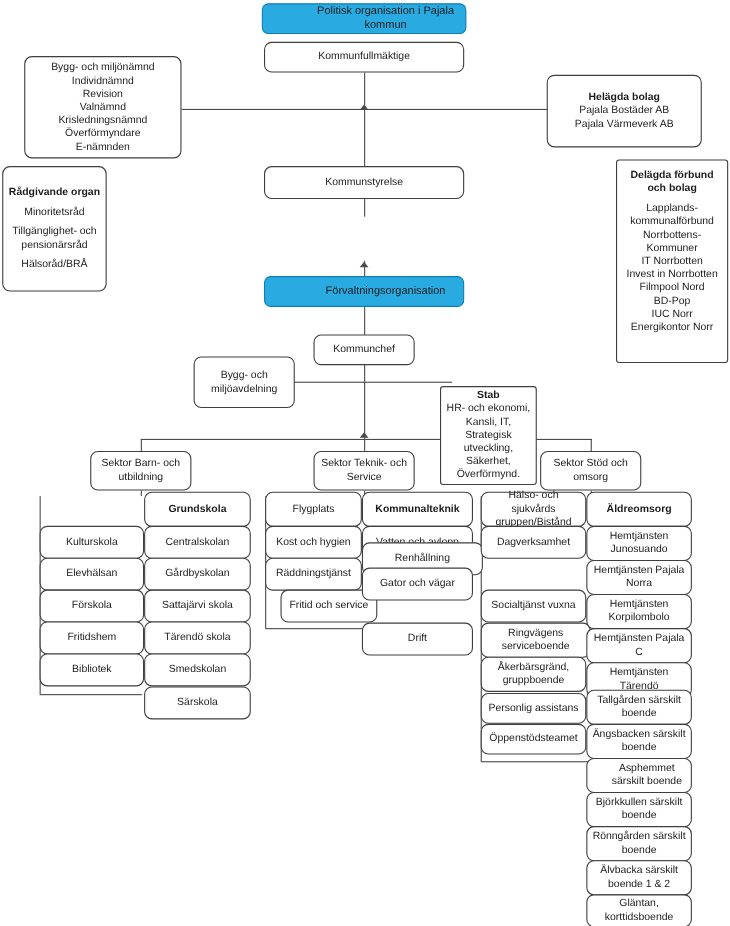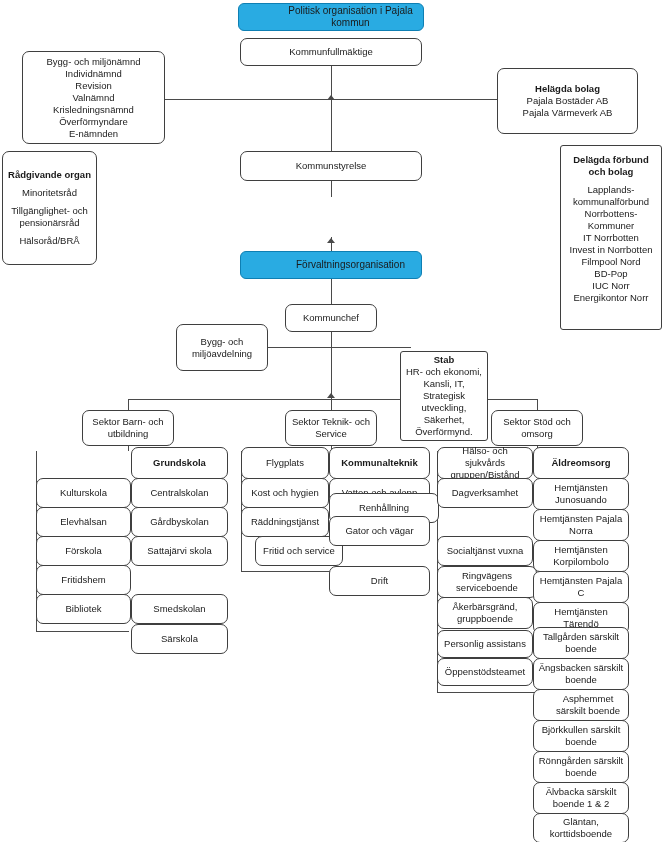--- a/index.html
+++ b/index.html
@@ -236,20 +236,23 @@
     </div>
   <div class="node" style="left:131px; top:478px; width:97px; height:30px;">
     <span class="inner">Centralskolan</span>
     </div>
   <div class="node" style="left:131px; top:507px; width:97px; height:30px;">
     <span class="inner">Gårdbyskolan</span>
     </div>
   <div class="node" style="left:131px; top:536px; width:97px; height:30px;">
     <span class="inner">Sattajärvi skola</span>
     </div>
+  <div class="node" style="left:131px; top:565px; width:97px; height:30px;">
+    <span class="inner">Tärendö skola</span>
+    </div>
   <div class="node" style="left:131px; top:594px; width:97px; height:30px;">
     <span class="inner">Smedskolan</span>
     </div>
   <div class="node" style="left:131px; top:624px; width:97px; height:30px;">
     <span class="inner">Särskola</span>
     </div>
 
   <div class="node" style="left:241px; top:447px; width:88px; height:32px;">
     <span class="inner">Flygplats</span>
     </div>

